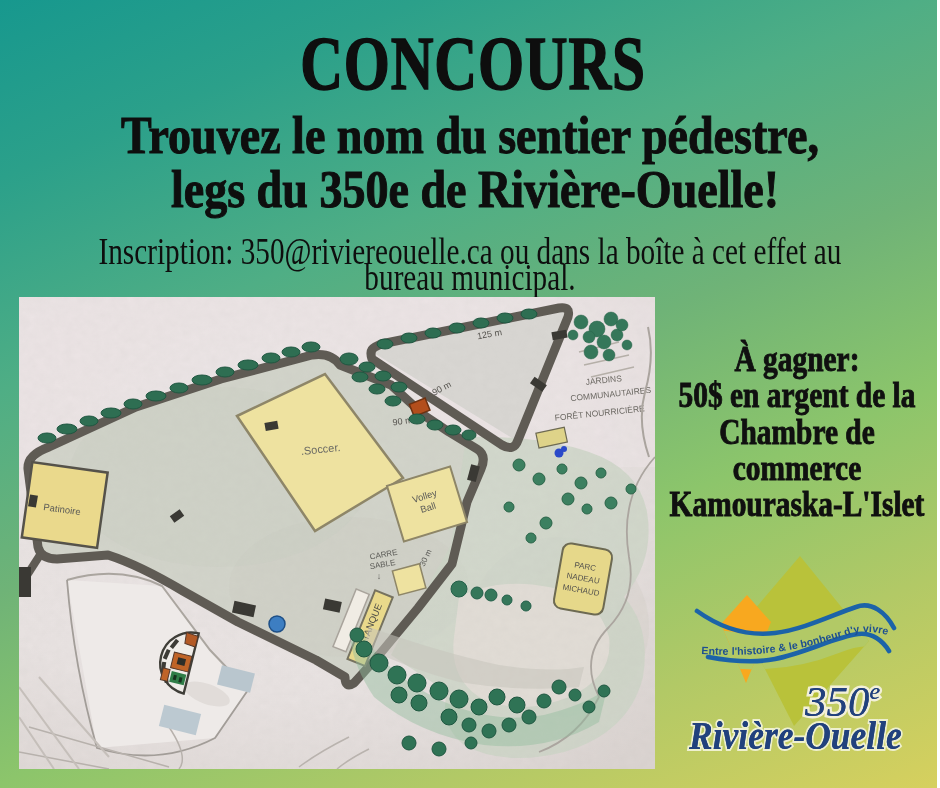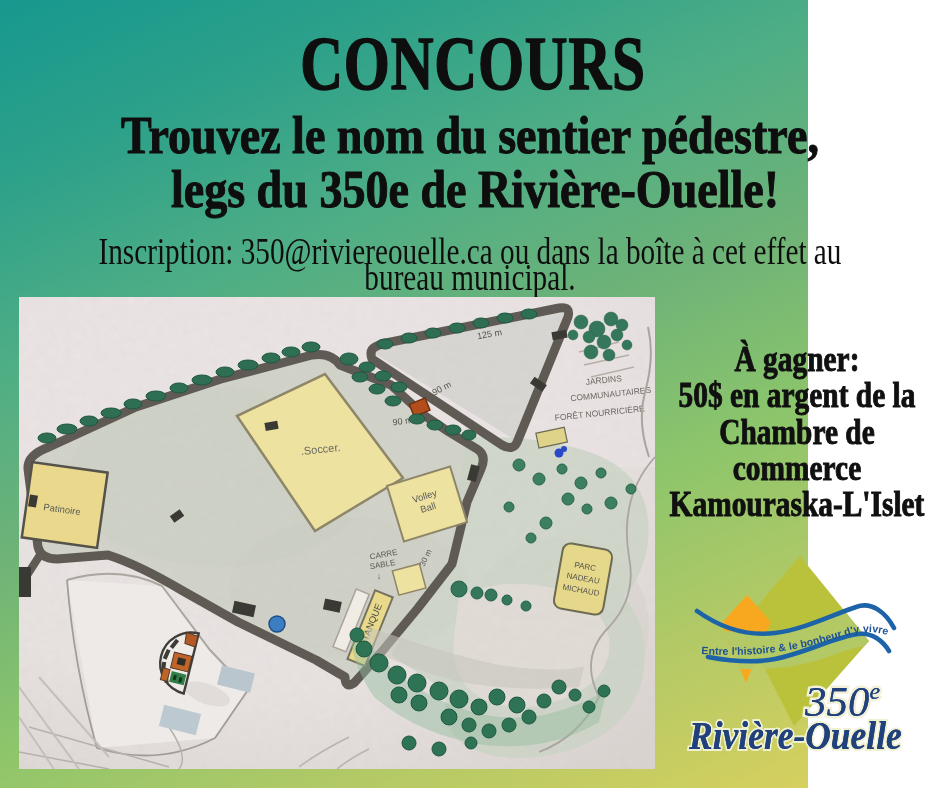--- a/index.html
+++ b/index.html
@@ -1,17 +1,17 @@
 <!DOCTYPE html>
 <html><head>
 <meta charset="utf-8">
 <style>
   html,body{margin:0;padding:0;}
   body{width:940px;height:788px;overflow:hidden;}
-  .page{position:absolute;top:0;left:0;width:808px;height:788px;
+  .page{position:absolute;top:0;left:0;width:937px;height:788px;
     background:linear-gradient(157deg,#17988e 0%,#2ba08a 15%,#4fae85 33%,#6fb377 50%,#8cc56b 66%,#b2c966 82%,#d6d05e 100%);
     font-family:"Liberation Serif", serif;}
   .ctr{position:absolute;left:0;width:940px;text-align:center;color:#0e0e0e;white-space:nowrap;}
   .t1{-webkit-text-stroke:1.5px #0e0e0e;top:19px;left:3px;font-size:77px;font-weight:bold;transform:scaleX(0.77);letter-spacing:1px;}
   .t2{-webkit-text-stroke:1px #0e0e0e;top:106px;font-size:52px;font-weight:bold;transform:scaleX(0.886);}
   .t3{-webkit-text-stroke:1px #0e0e0e;top:160px;left:5px;font-size:52px;font-weight:bold;transform:scaleX(0.886);}
   .insc{top:238px;left:-80px;width:1100px;font-size:38px;line-height:26px;transform:scaleX(0.77);}
   .rcol{-webkit-text-stroke:0.9px #101010;position:absolute;left:617px;top:342px;width:360px;text-align:center;
     color:#101010;font-weight:bold;font-size:35px;line-height:36.3px;}
   .rline{display:block;transform:scaleX(0.84);white-space:nowrap;}

